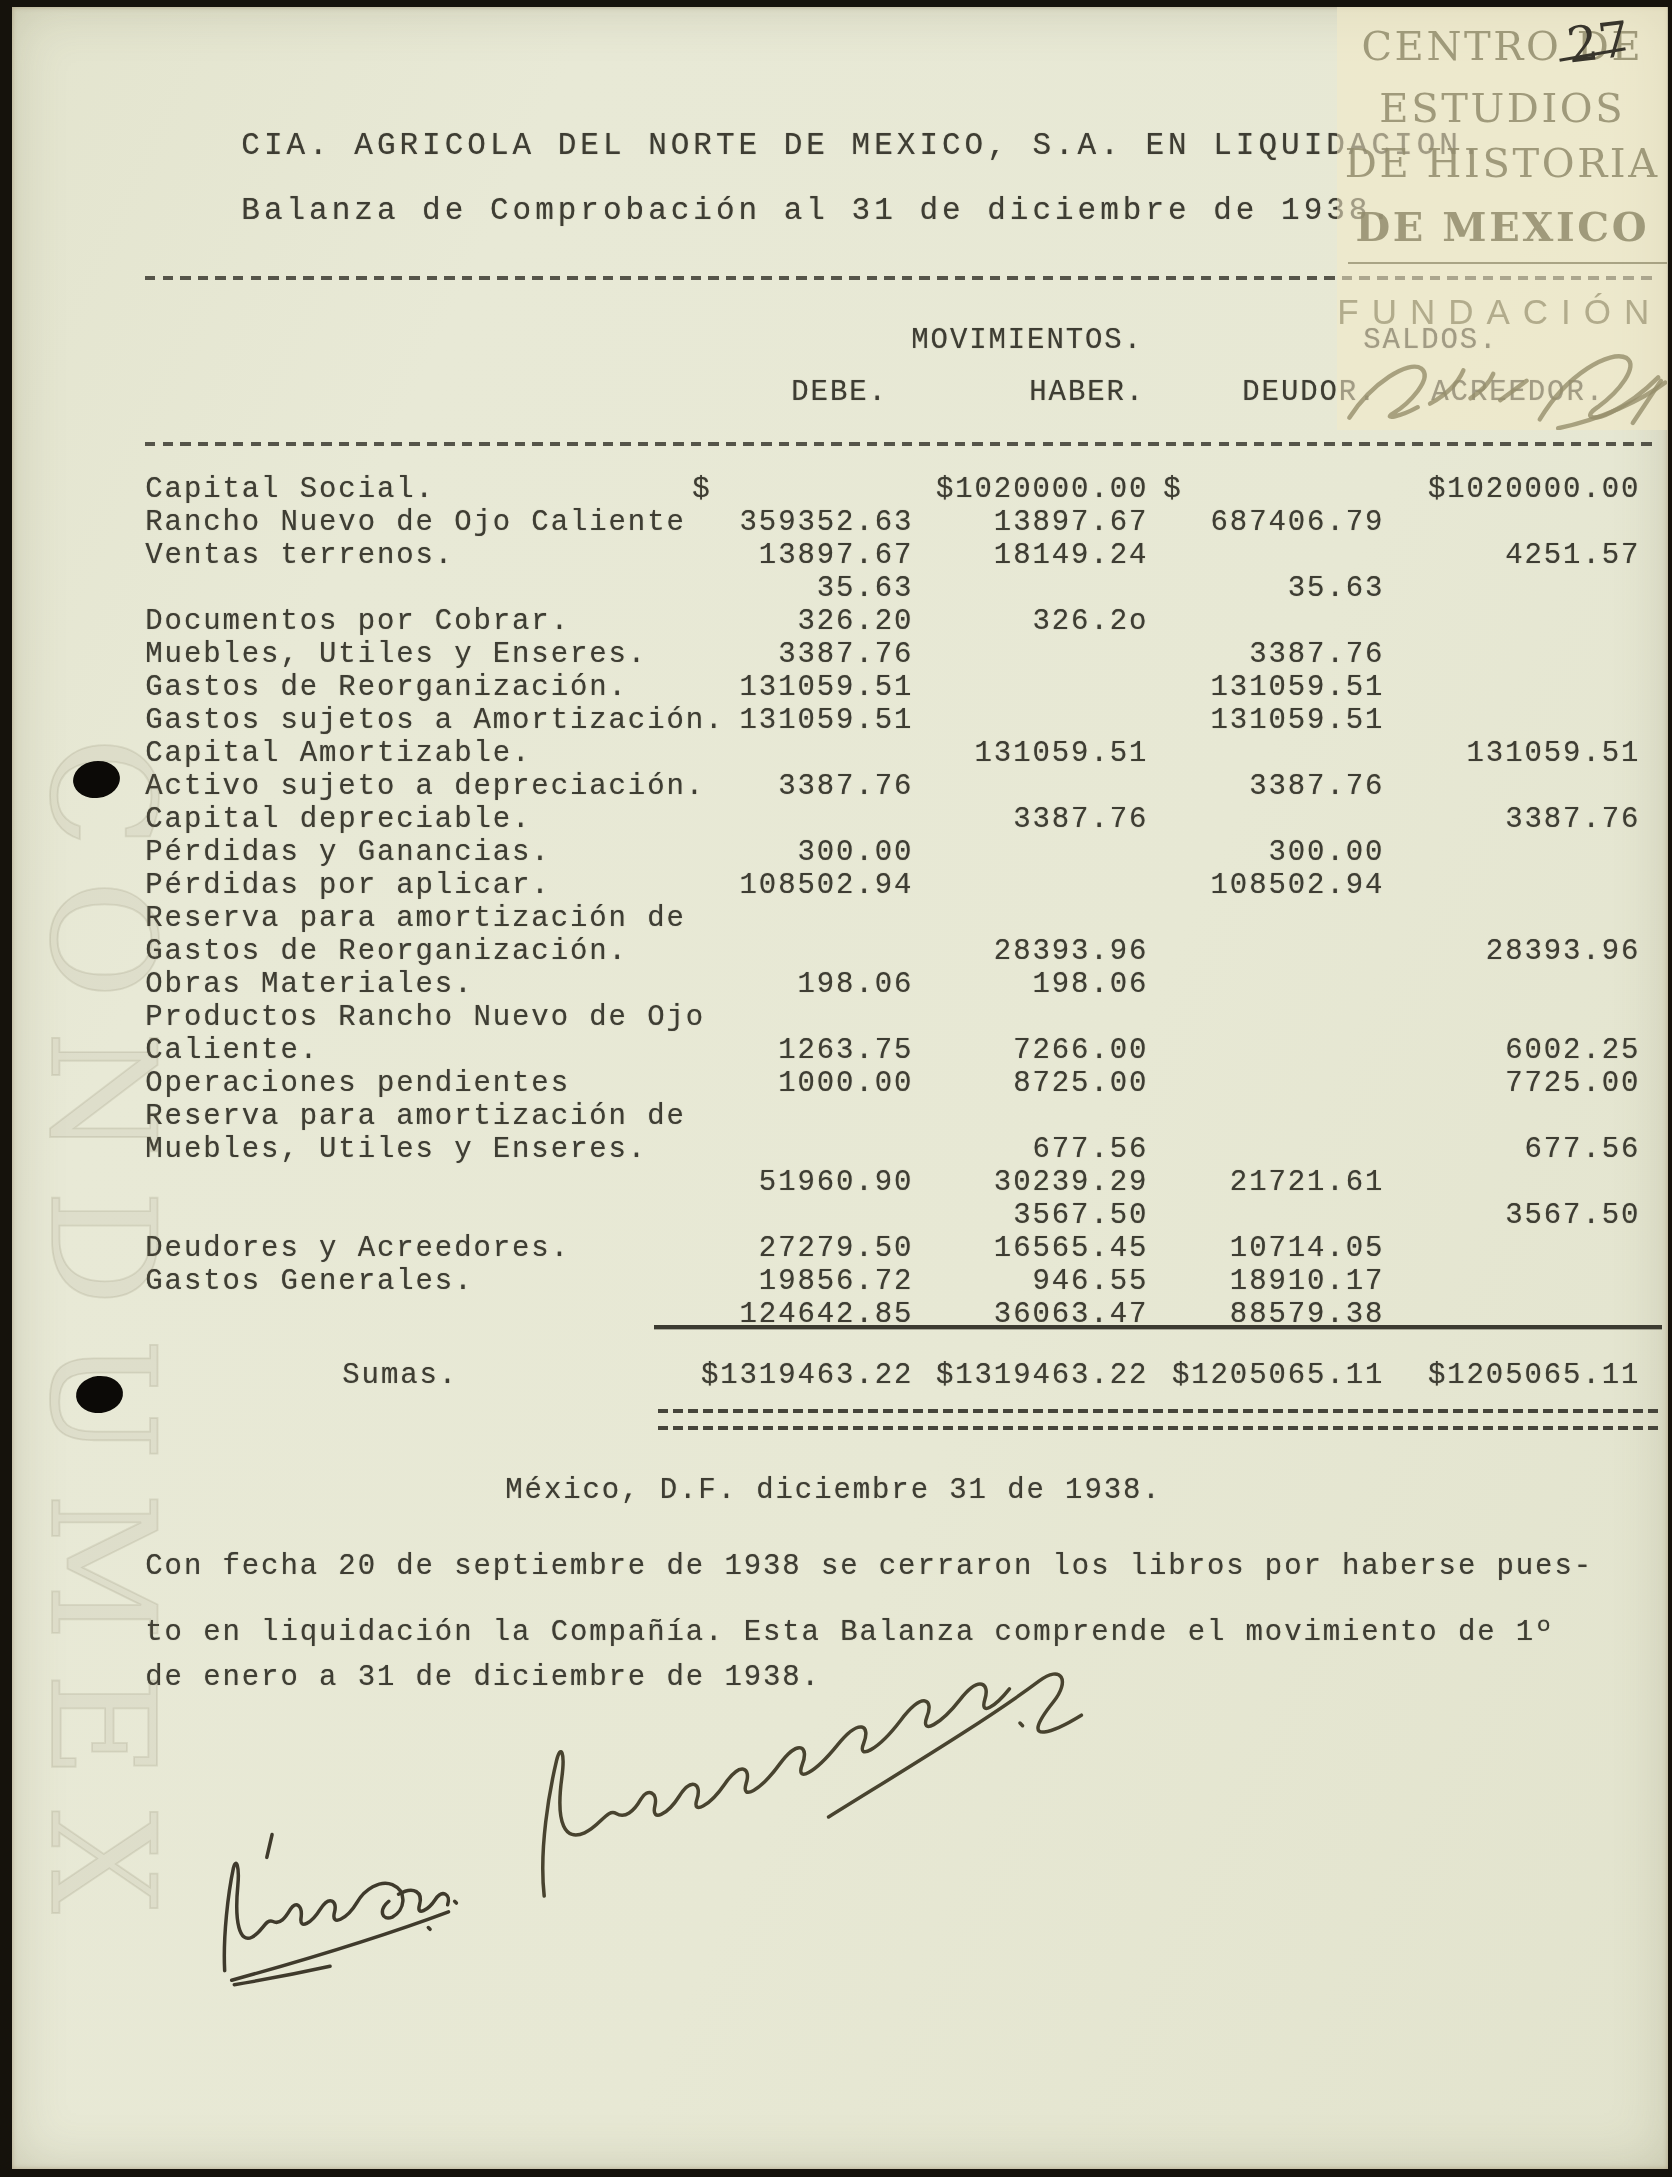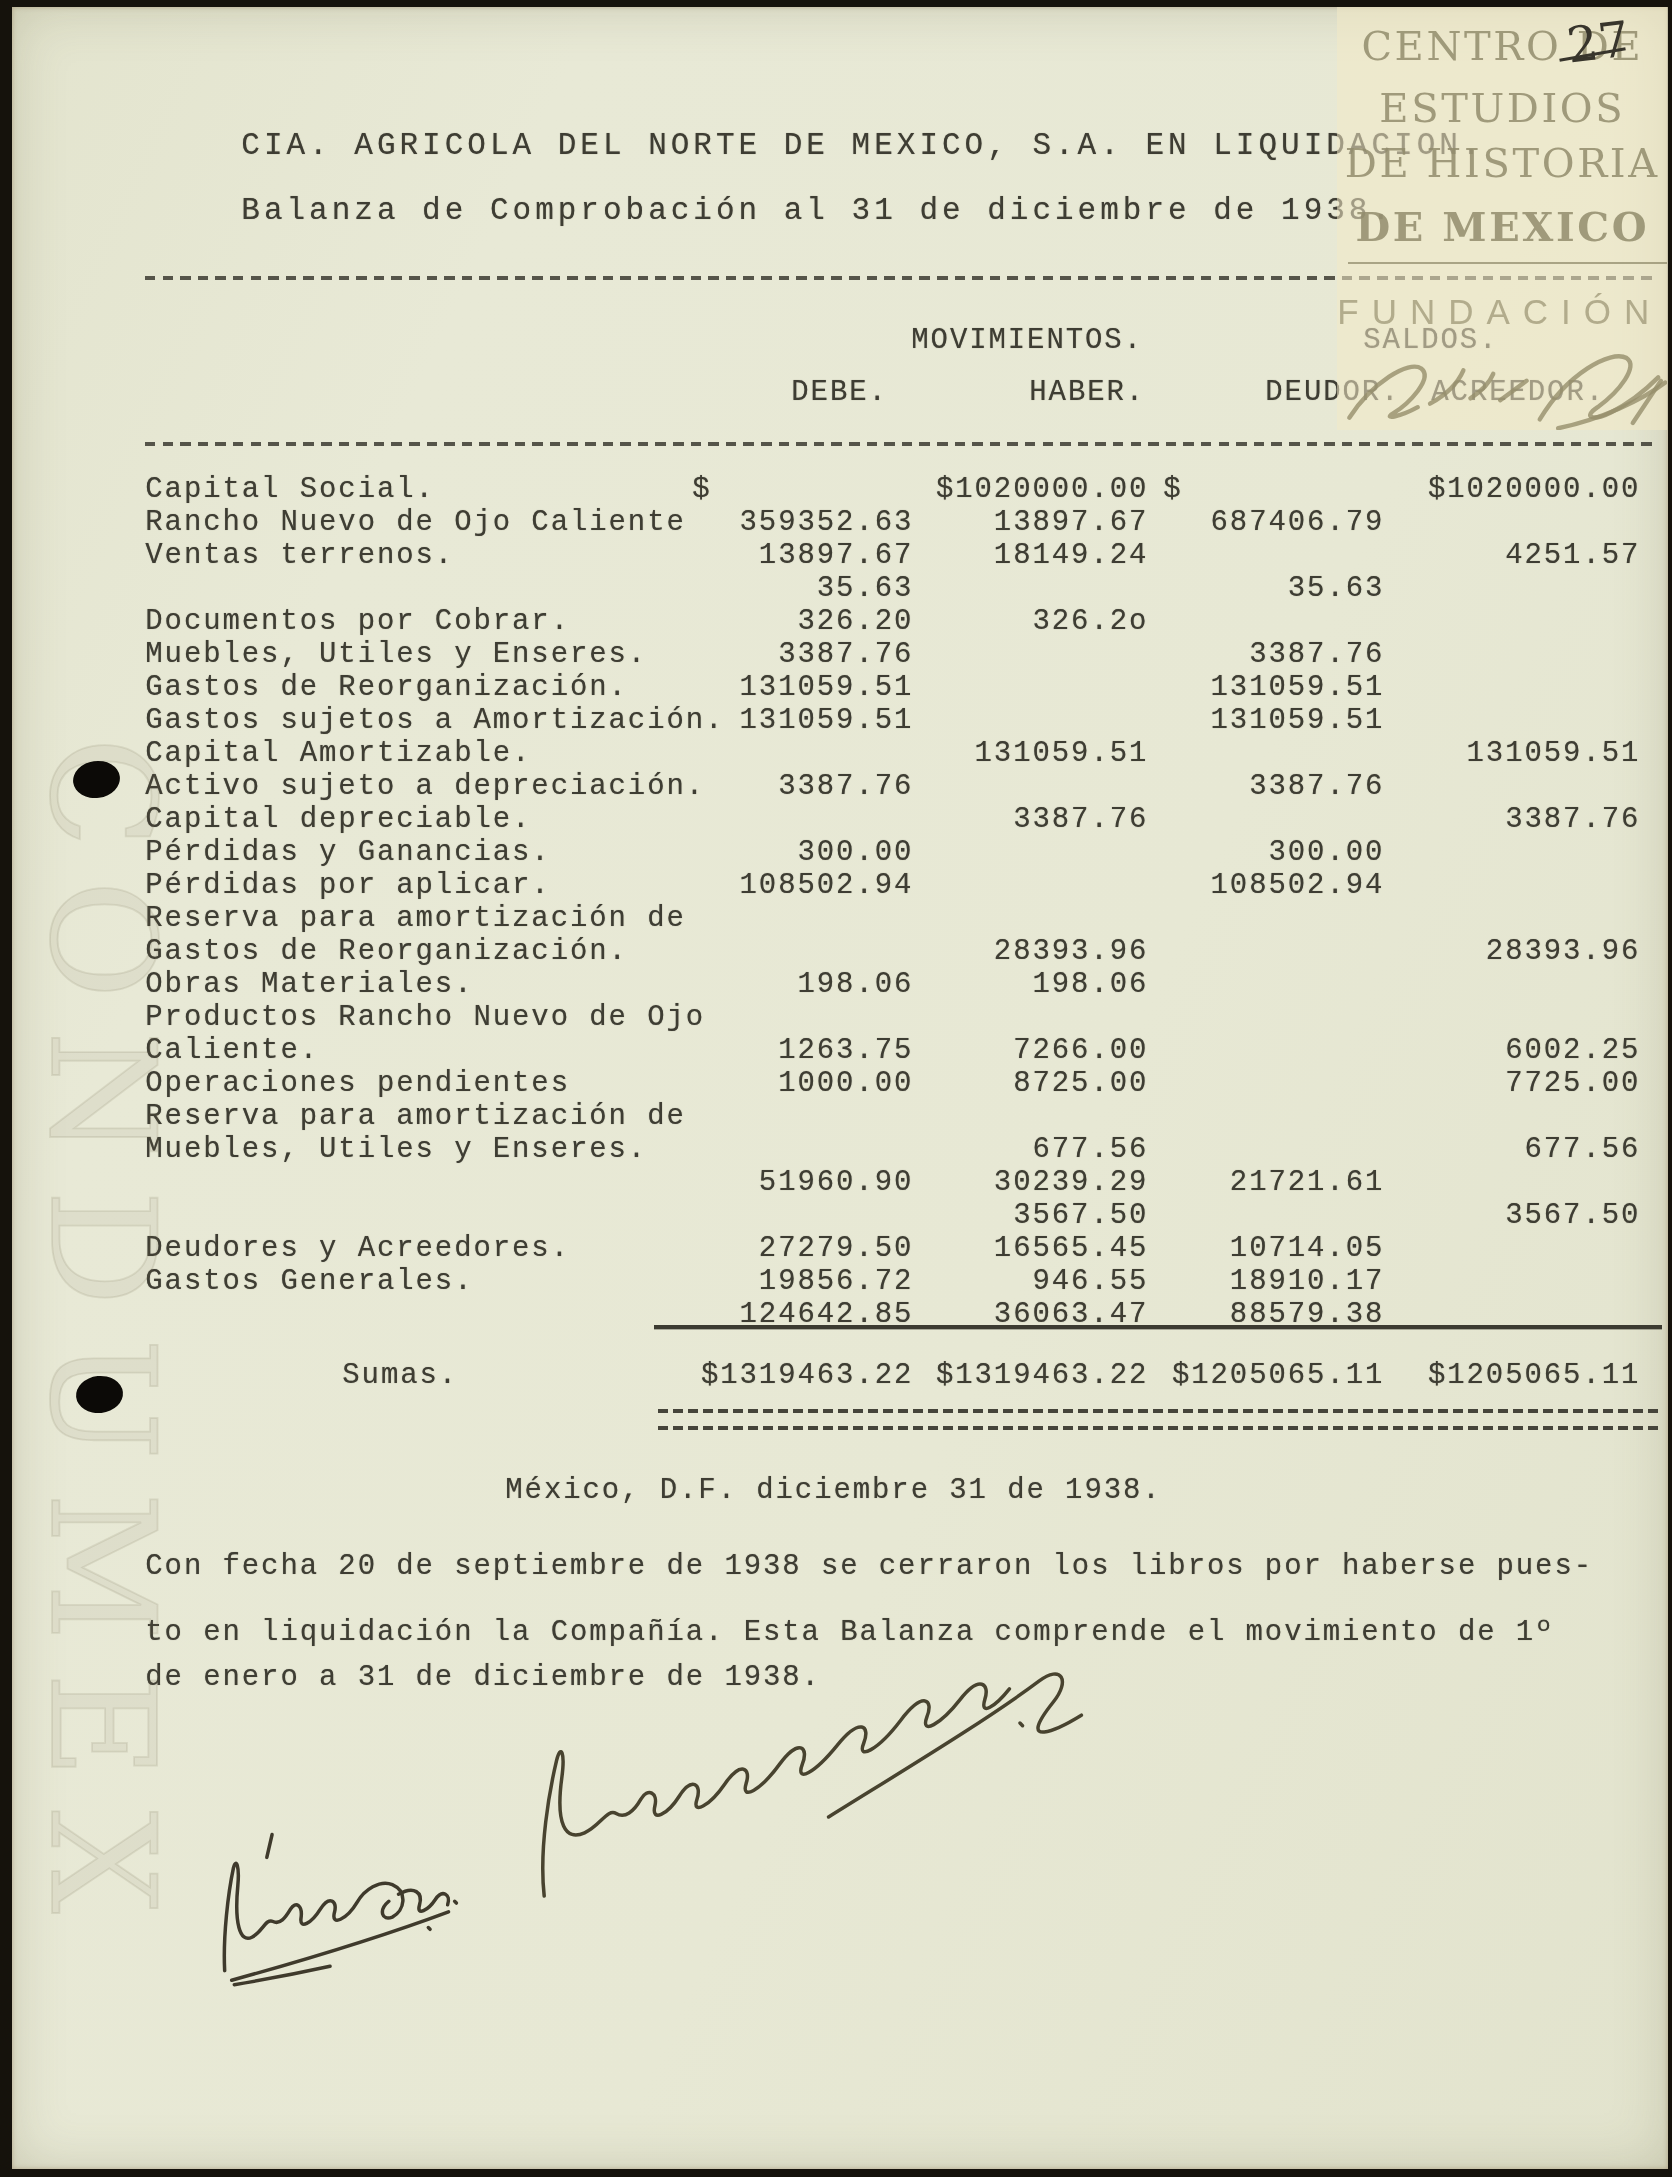--- a/index.html
+++ b/index.html
@@ -62,21 +62,21 @@
     <div class="typed title" style="left:229px;top:123px;">CIA. AGRICOLA DEL NORTE DE MEXICO, S.A. EN LIQUIDACION.</div>
     <div class="typed title" style="left:229px;top:188px;">Balanza de Comprobación al 31 de diciembre de 1938.</div>
 
     <div class="dashrule" style="left:133px;top:269px;width:1514px;"></div>
 
     <div class="typed" style="left:899px;top:319px;">MOVIMIENTOS.</div>
     <div class="typed" style="left:1351px;top:319px;text-align:right;">SALDOS.</div>
 
     <div class="typed" style="left:779px;top:371px;">DEBE.</div>
     <div class="typed" style="left:1017px;top:371px;">HABER.</div>
-    <div class="typed" style="left:1230px;top:371px;margin-left:23px;">DEUDOR.</div>
+    <div class="typed" style="left:1230px;top:371px;">DEUDOR.</div>
     <div class="typed" style="left:1419px;top:371px;">ACREEDOR.</div>
 
     <div class="dashrule" style="left:133px;top:435px;width:1514px;"></div>
 
     <div id="rows">
   <div class="trow">
     <span class="cell c-label">Capital Social.</span>
     <span class="cell c-debe cur-only">$</span>
     <span class="cell c-haber">$1020000.00</span>
     <span class="cell c-deudor cur-only">$</span>

